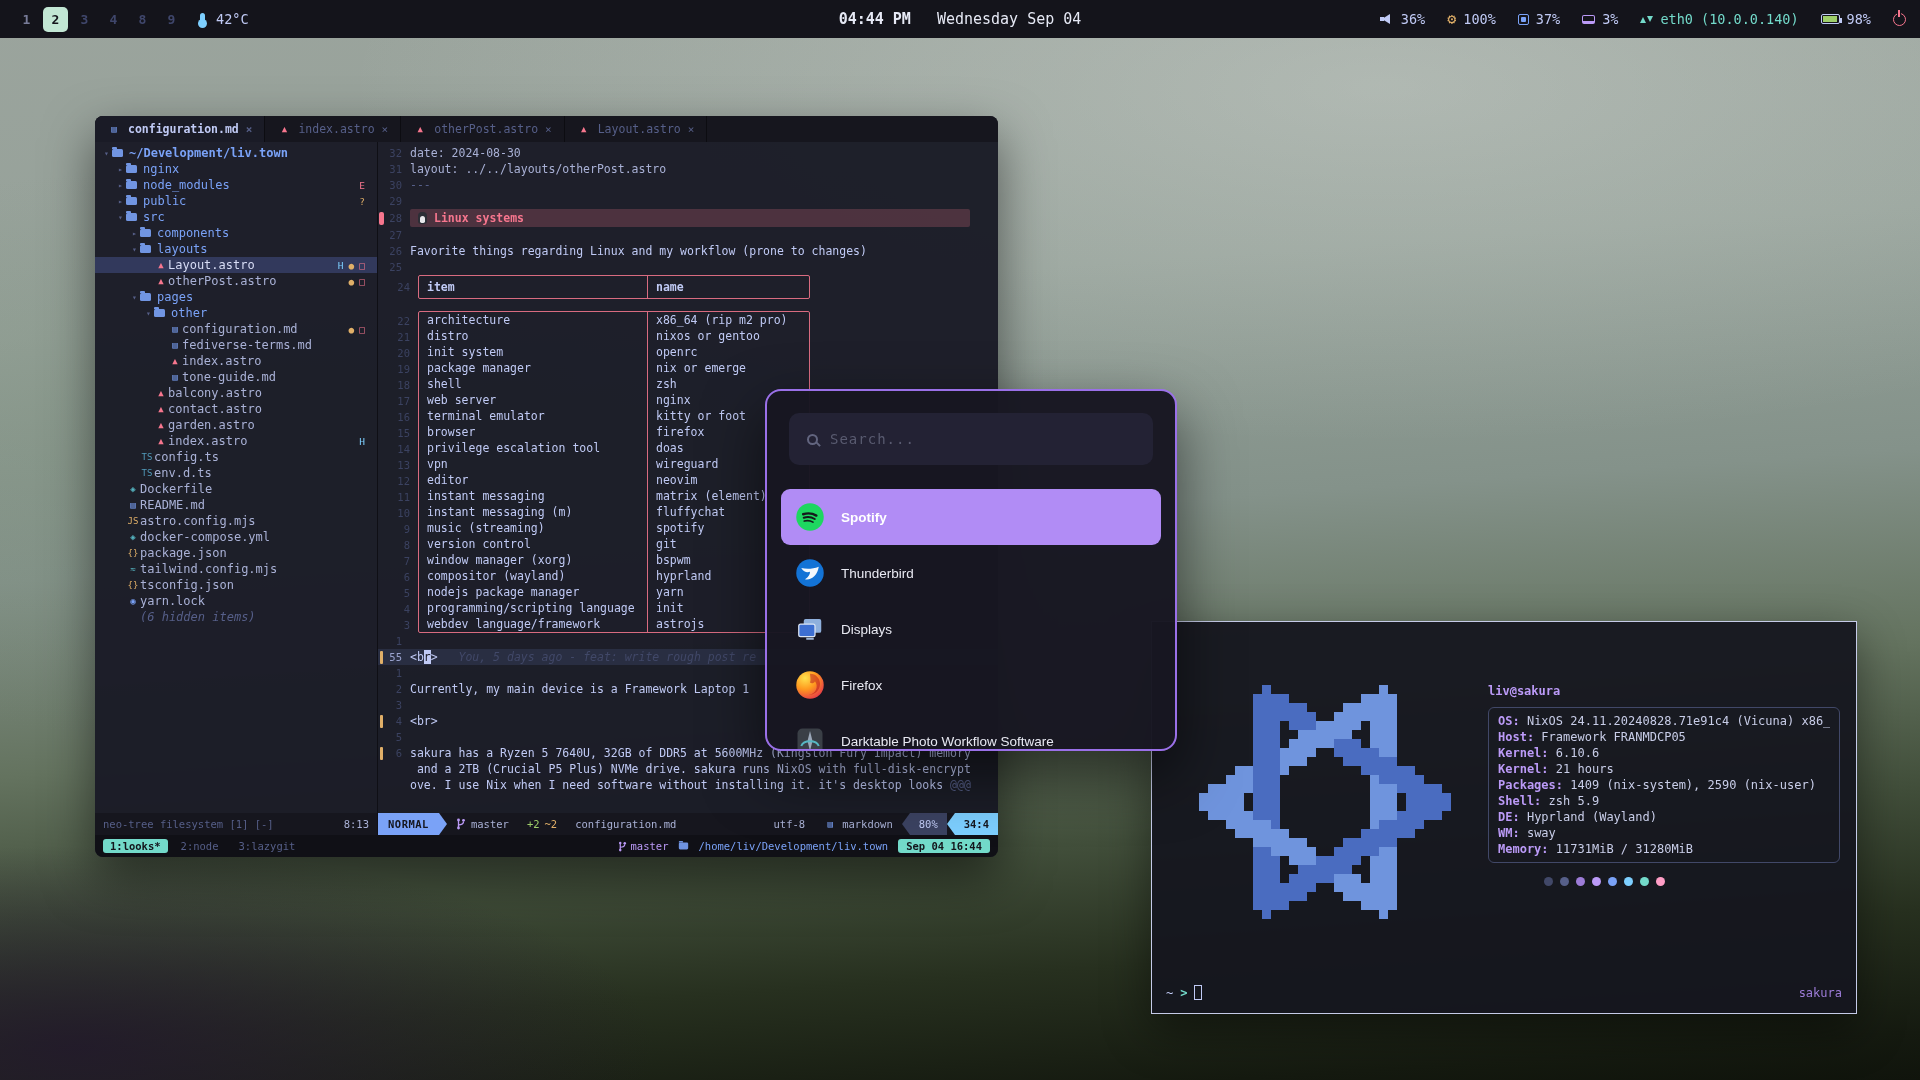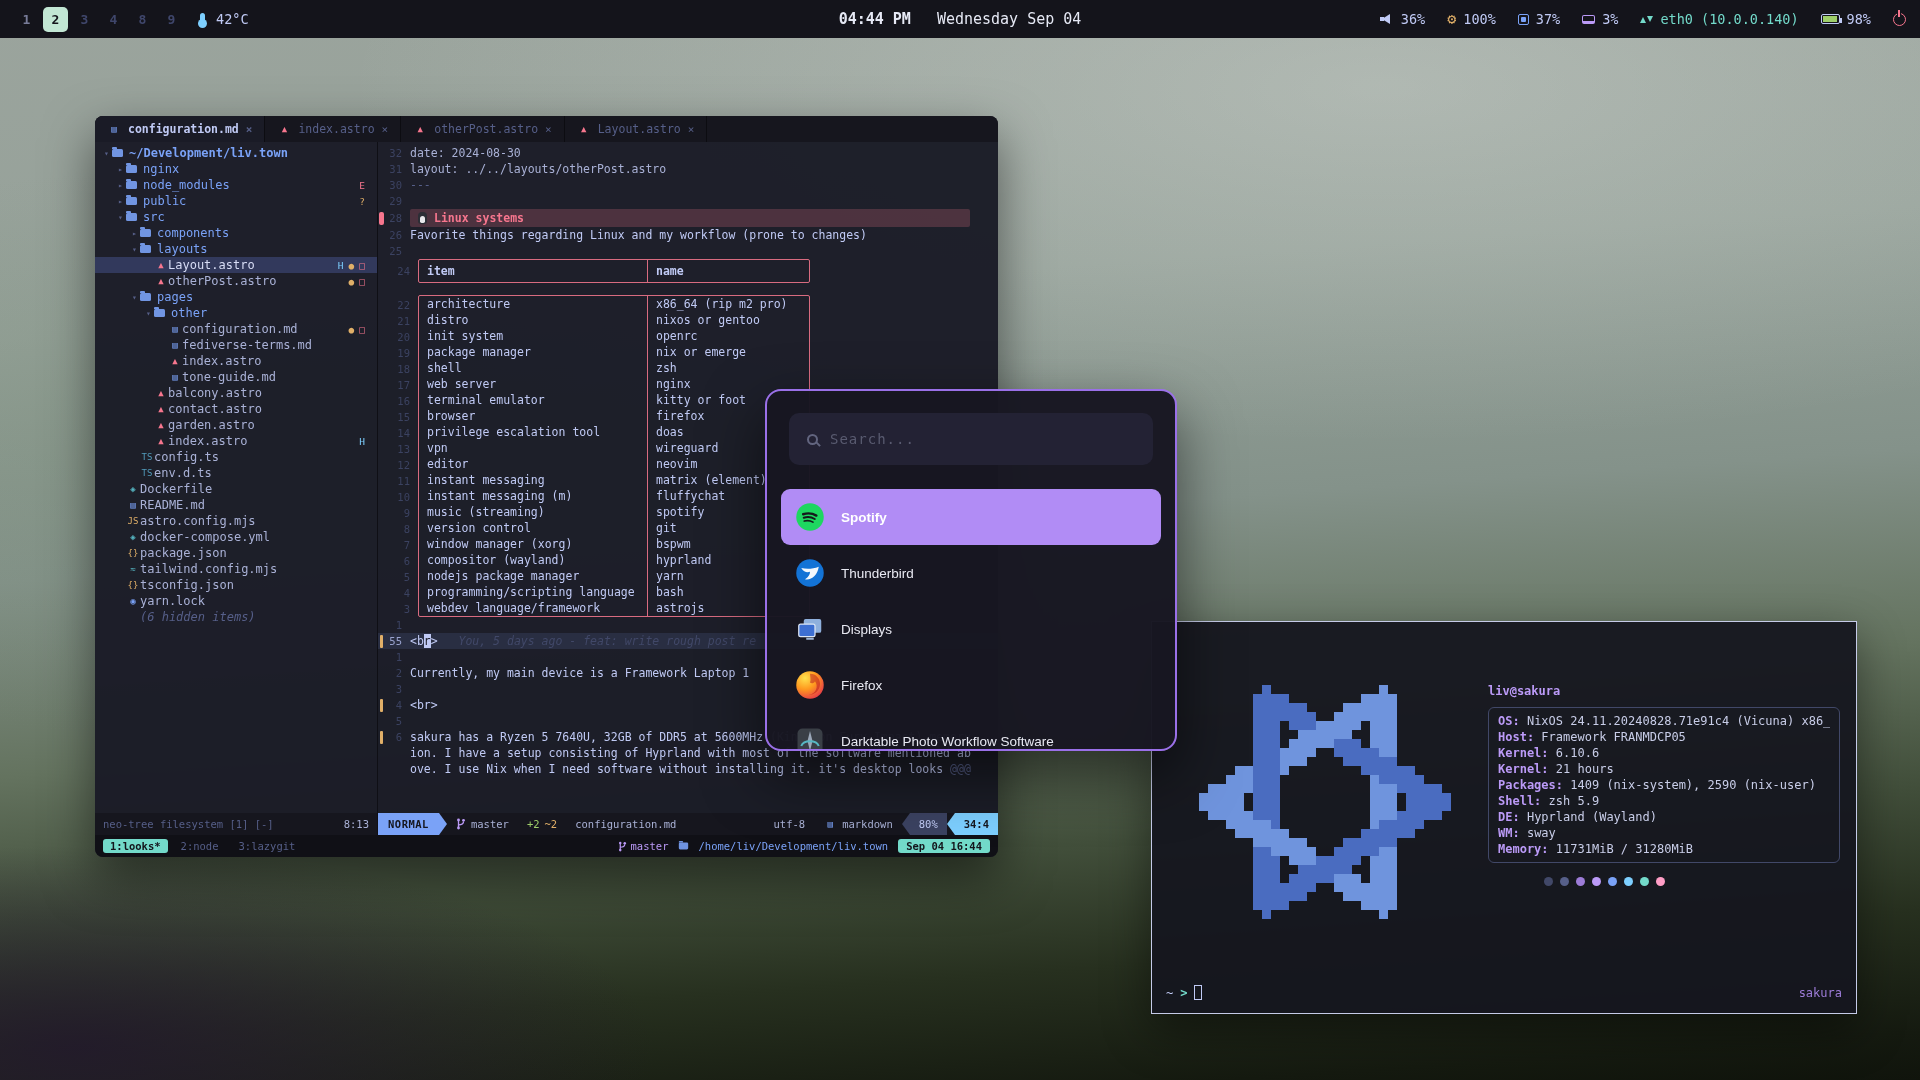--- a/index.html
+++ b/index.html
@@ -412,20 +412,21 @@
           <span class="tl hid">(6 hidden items)</span>
         </div>
       </aside>
     <div class="vsplit"></div>
     <div class="buffer" id="buffer">
         <div class="bl"><span class="sign"></span><span class="num">32</span><span class="txt fm">date: 2024-08-30</span></div>
         <div class="bl"><span class="sign"></span><span class="num">31</span><span class="txt fm">layout: ../../layouts/otherPost.astro</span></div>
         <div class="bl"><span class="sign"></span><span class="num">30</span><span class="txt dim">---</span></div>
         <div class="bl"><span class="sign"></span><span class="num">29</span><span class="txt"></span></div>
         <div class="bl hline"><span class="sign"><span class="spill"></span></span><span class="num">28</span><span class="txt"><span class="band"><span class="penguin"></span><span>Linux systems</span></span></span></div>
+        <div class="bl"><span class="sign"></span><span class="num">27</span><span class="txt"></span></div>
         <div class="bl"><span class="sign"></span><span class="num">26</span><span class="txt">Favorite things regarding Linux and my workflow (prone to changes)</span></div>
         <div class="bl"><span class="sign"></span><span class="num">25</span><span class="txt"></span></div>
         <div class="tbl thead">
           <span class="tnum" style="top: 3px;">24</span>
           <div class="trow2">
             <div class="tc1">item</div>
             <div class="tc2">name</div>
           </div>
         </div>
         <div class="tbl tbody" style="margin-top: 12px;">
@@ -515,37 +516,37 @@
             <div class="tc2">hyprland</div>
           </div>
           <span class="tnum" style="top: 273px;">5</span>
           <div class="trow2">
             <div class="tc1">nodejs package manager</div>
             <div class="tc2">yarn</div>
           </div>
           <span class="tnum" style="top: 289px;">4</span>
           <div class="trow2">
             <div class="tc1">programming/scripting language</div>
-            <div class="tc2">bash</div>
+            <div class="tc2">init</div>
           </div>
           <span class="tnum" style="top: 305px;">3</span>
           <div class="trow2">
             <div class="tc1">webdev language/framework</div>
             <div class="tc2">astrojs</div>
           </div>
         </div>
         <div class="bl"><span class="sign"></span><span class="num">1</span><span class="txt"></span></div>
         <div class="bl cursorline"><span class="sign"><span class="sbar"></span></span><span class="num">55</span><span class="txt">&lt;b<span class="cur">r</span>&gt;<span class="blame">   You, 5 days ago - feat: write rough post re</span></span></div>
         <div class="bl"><span class="sign"></span><span class="num">1</span><span class="txt"></span></div>
         <div class="bl"><span class="sign"></span><span class="num">2</span><span class="txt">Currently, my main device is a Framework Laptop 1</span></div>
         <div class="bl"><span class="sign"></span><span class="num">3</span><span class="txt"></span></div>
         <div class="bl"><span class="sign"><span class="sbar"></span></span><span class="num">4</span><span class="txt">&lt;br&gt;</span></div>
         <div class="bl"><span class="sign"></span><span class="num">5</span><span class="txt"></span></div>
         <div class="bl"><span class="sign"><span class="sbar"></span></span><span class="num">6</span><span class="txt">sakura has a Ryzen 5 7640U, 32GB of DDR5 at 5600MHz (Kingston Fury Impact) memory</span></div>
-        <div class="bl"><span class="sign"></span><span class="num"></span><span class="txt">ion. I have a setup consisting of Hyprland with most of the software mentioned ab</span></div>
+        <div class="bl"><span class="sign"></span><span class="num"></span><span class="txt"> and a 2TB (Crucial P5 Plus) NVMe drive. sakura runs NixOS with full-disk-encrypt</span></div>
         <div class="bl"><span class="sign"></span><span class="num"></span><span class="txt">ove. I use Nix when I need software without installing it. it's desktop looks <span class="nontext">@@@</span></span></div>
       </div>
   </div>
   <div class="lualine">
     <div class="sl-neotree">
       <span>neo-tree filesystem [1] [-]</span>
       <span class="sl-pos">8:13</span>
     </div>
     <div class="sl-main">
       <span class="sl-mode">NORMAL</span>

